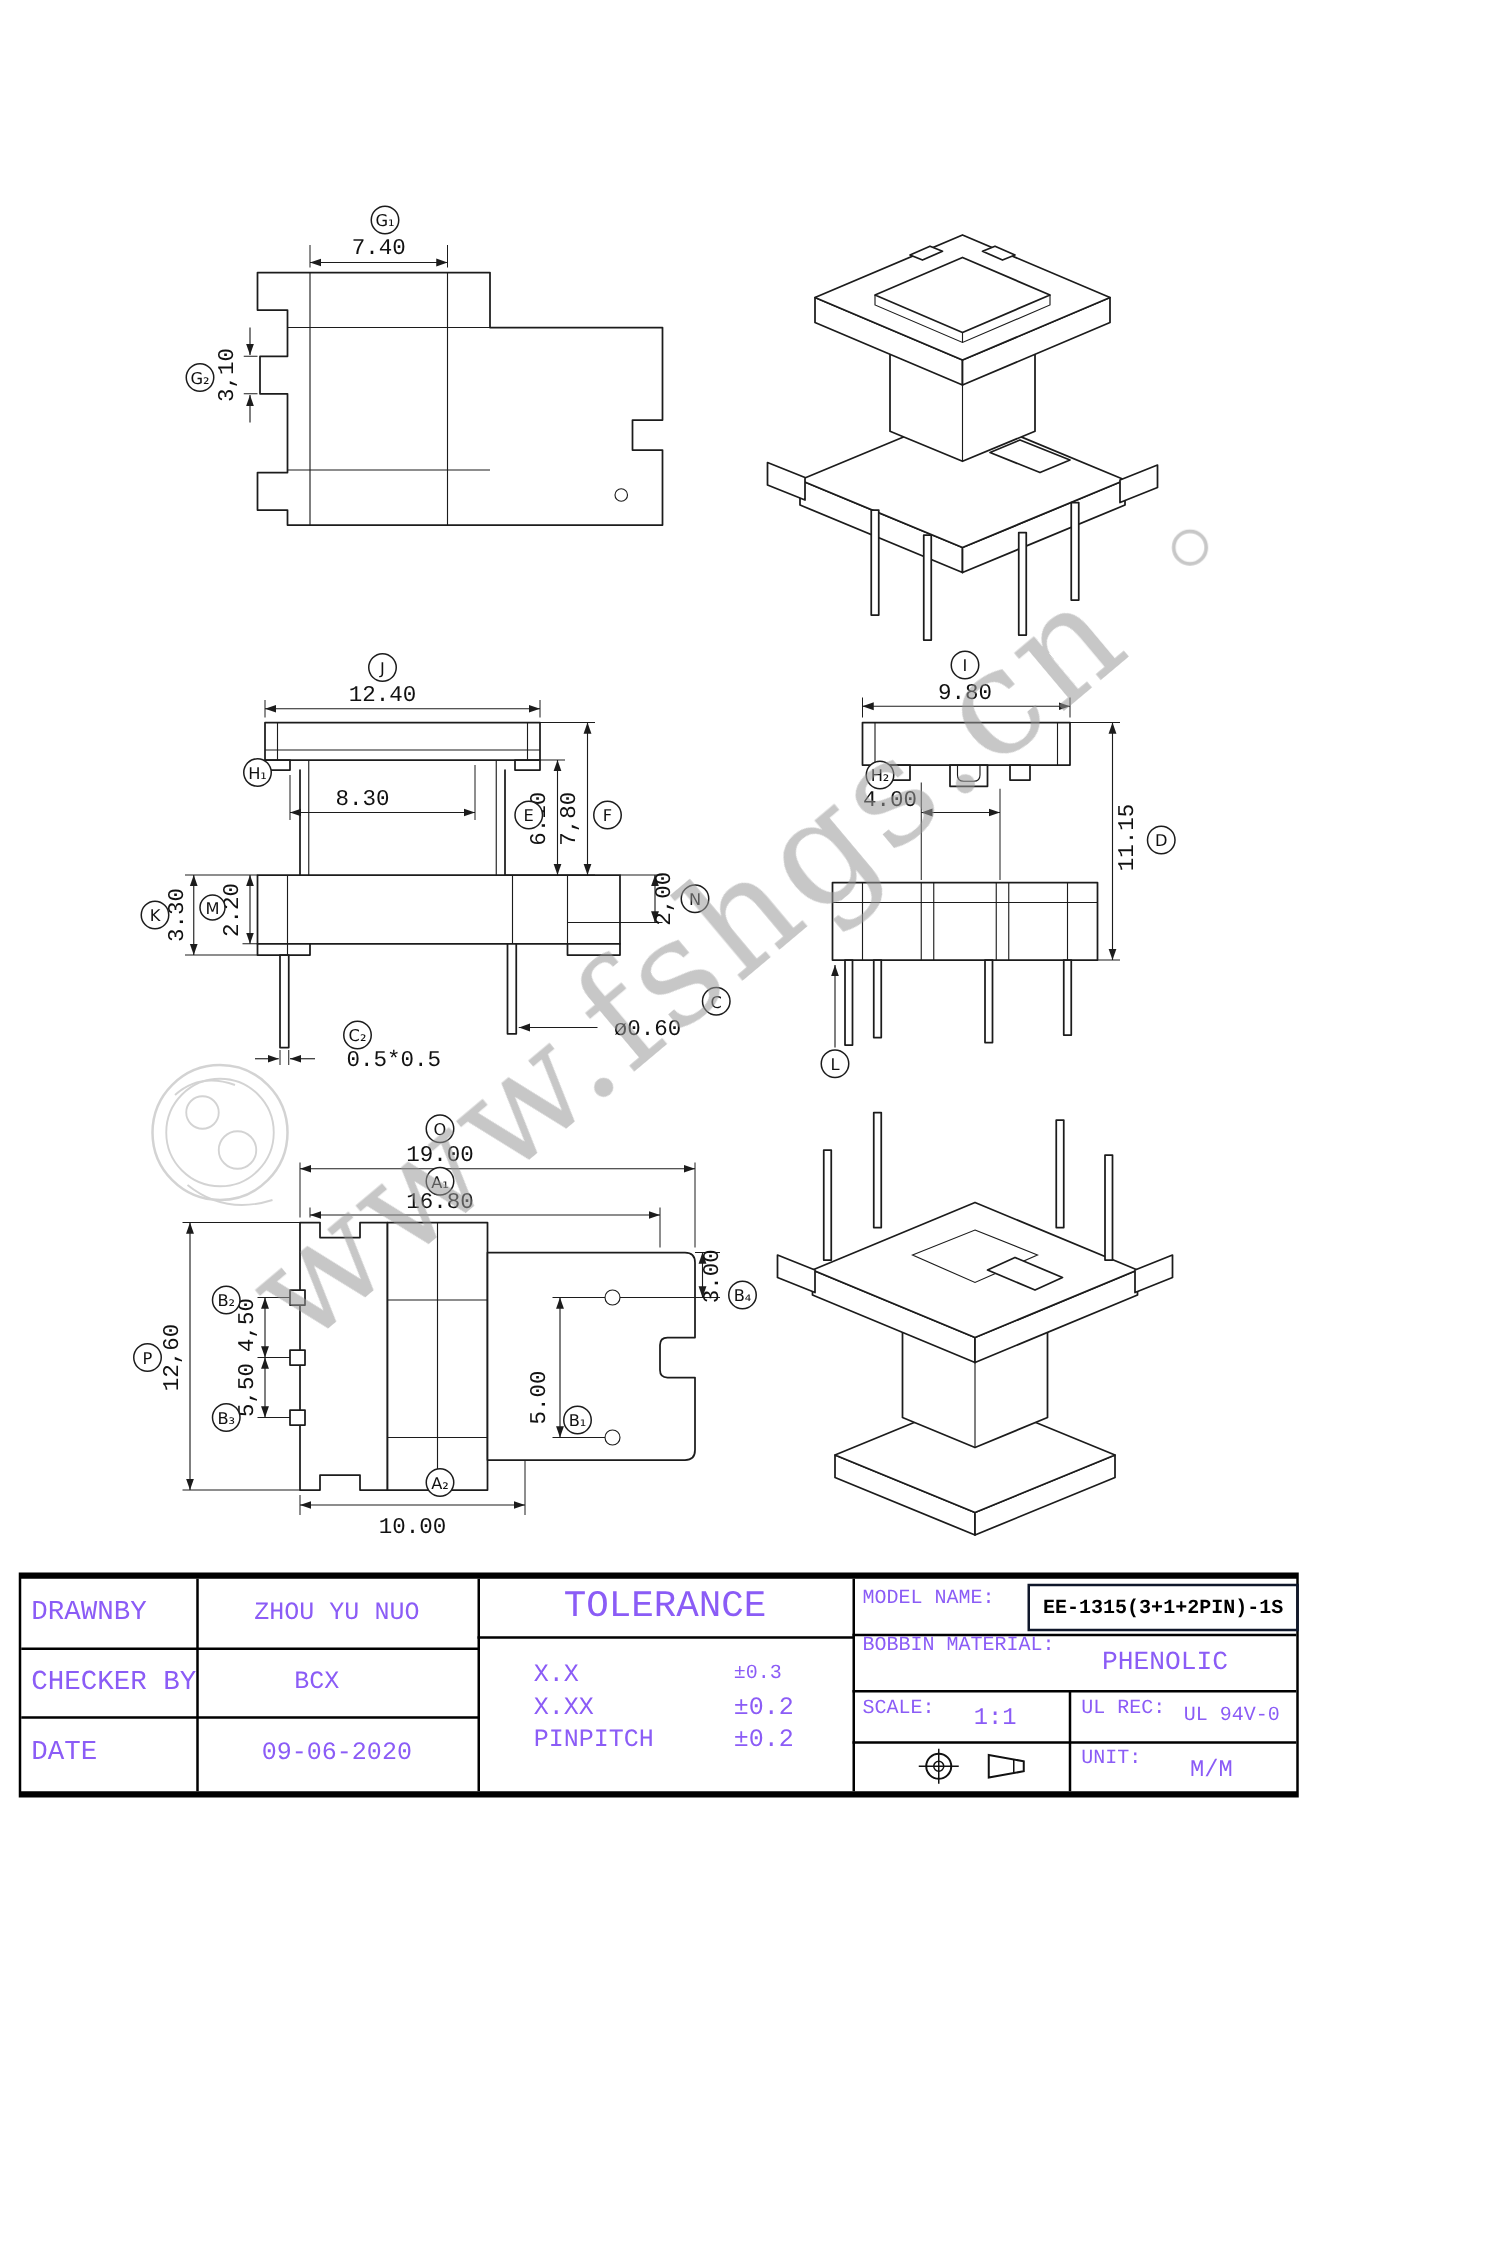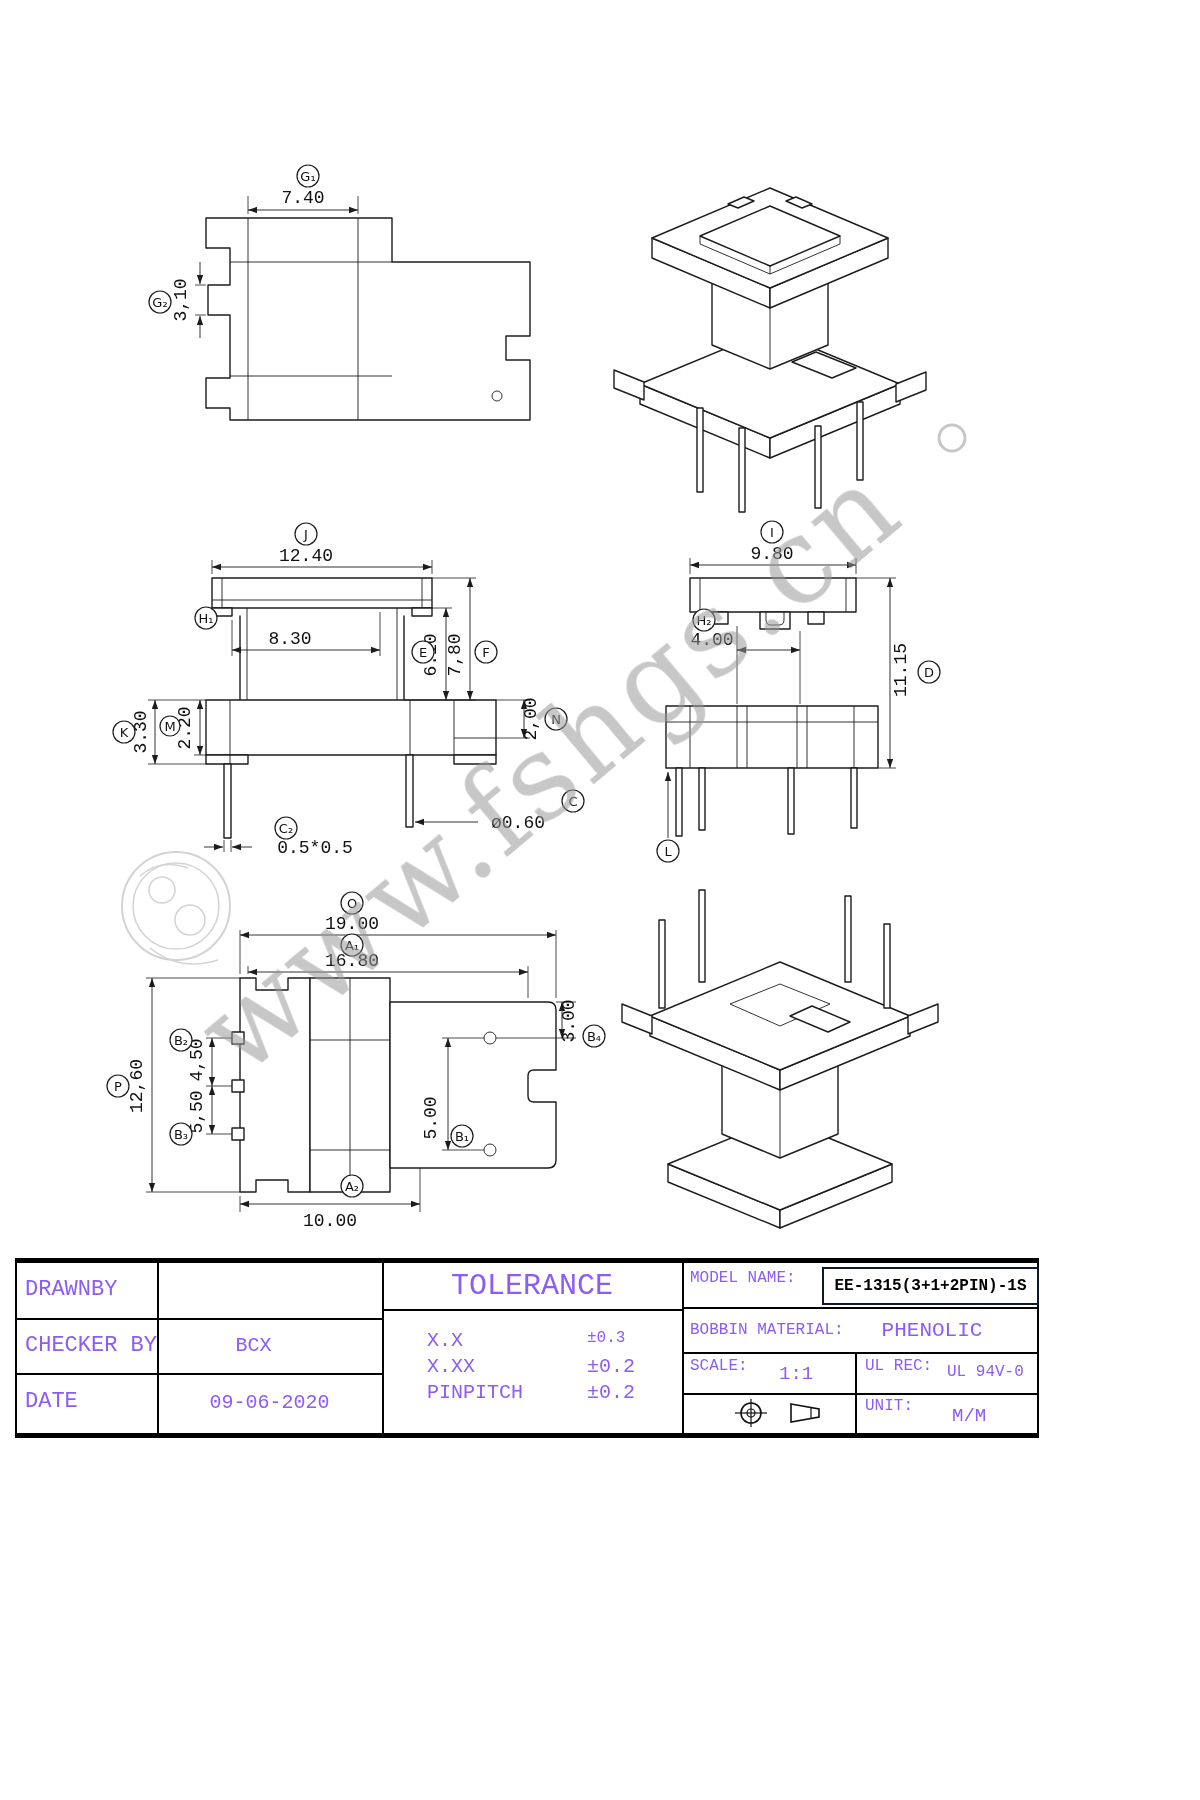--- a/index.html
+++ b/index.html
@@ -365,37 +365,38 @@
   <div class="ln" style="left:665px; top:0; width:2px; height:170px;"></div>
   <div class="ln" style="left:0; top:55px; width:367px; height:2px;"></div>
   <div class="ln" style="left:0; top:110px; width:367px; height:2px;"></div>
   <div class="ln" style="left:365px; top:46px; width:302px; height:2px;"></div>
   <div class="ln" style="left:665px; top:44px; width:355px; height:2px;"></div>
   <div class="ln" style="left:665px; top:89px; width:355px; height:2px;"></div>
   <div class="ln" style="left:665px; top:130px; width:355px; height:2px;"></div>
   <div class="ln" style="left:838px; top:89px; width:2px; height:81px;"></div>
 
   <div class="cell lbl1" style="left:8px; top:14px;">DRAWNBY</div>
+  <div class="cell val1" style="left:140px; top:0; width:225px; line-height:55px;">ZHOU YU NUO</div>
   <div class="cell lbl1" style="left:8px; top:70px;">CHECKER BY</div>
   <div class="cell val1" style="left:124px; top:55px; width:225px; line-height:55px;">BCX</div>
   <div class="cell lbl1" style="left:8px; top:126px;">DATE</div>
   <div class="cell val1" style="left:140px; top:110px; width:225px; line-height:60px;">09-06-2020</div>
 
   <div class="cell" style="left:365px; top:0; width:300px; line-height:46px; text-align:center; font-size:30px;">TOLERANCE</div>
   <div class="cell" style="left:410px; top:66px; font-size:20px;">X.X</div>
   <div class="cell" style="left:570px; top:66px; font-size:16px;">±0.3</div>
   <div class="cell" style="left:410px; top:92px; font-size:20px;">X.XX</div>
   <div class="cell" style="left:570px; top:92px; font-size:20px;">±0.2</div>
   <div class="cell" style="left:410px; top:118px; font-size:20px;">PINPITCH</div>
   <div class="cell" style="left:570px; top:118px; font-size:20px;">±0.2</div>
 
   <div class="cell small-lbl" style="left:673px; top:6px;">MODEL NAME:</div>
   <div class="modelbox" style="left:805px; top:4px; width:213px; height:34px;">EE-1315(3+1+2PIN)-1S</div>
 
-  <div class="cell small-lbl" style="left:673px; top:58px;">BOBBIN MATERIAL:</div>
+  <div class="cell small-lbl" style="left:673px; top:44px;">BOBBIN MATERIAL:</div>
   <div class="cell" style="left:815px; top:56px; width:200px; text-align:center; font-size:21px;">PHENOLIC</div>
 
   <div class="cell small-lbl" style="left:673px; top:94px;">SCALE:</div>
   <div class="cell" style="left:762px; top:100px; font-size:19px;">1:1</div>
   <div class="cell small-lbl" style="left:848px; top:94px;">UL REC:</div>
   <div class="cell" style="left:930px; top:100px; font-size:16px;">UL 94V-0</div>
 
   <div class="cell" style="left:712px; top:134px;">
     <svg width="110" height="32" viewBox="0 0 110 32" style="position:static;">
       <circle cx="22" cy="16" r="10" fill="none" stroke="#111" stroke-width="1.6"></circle>

